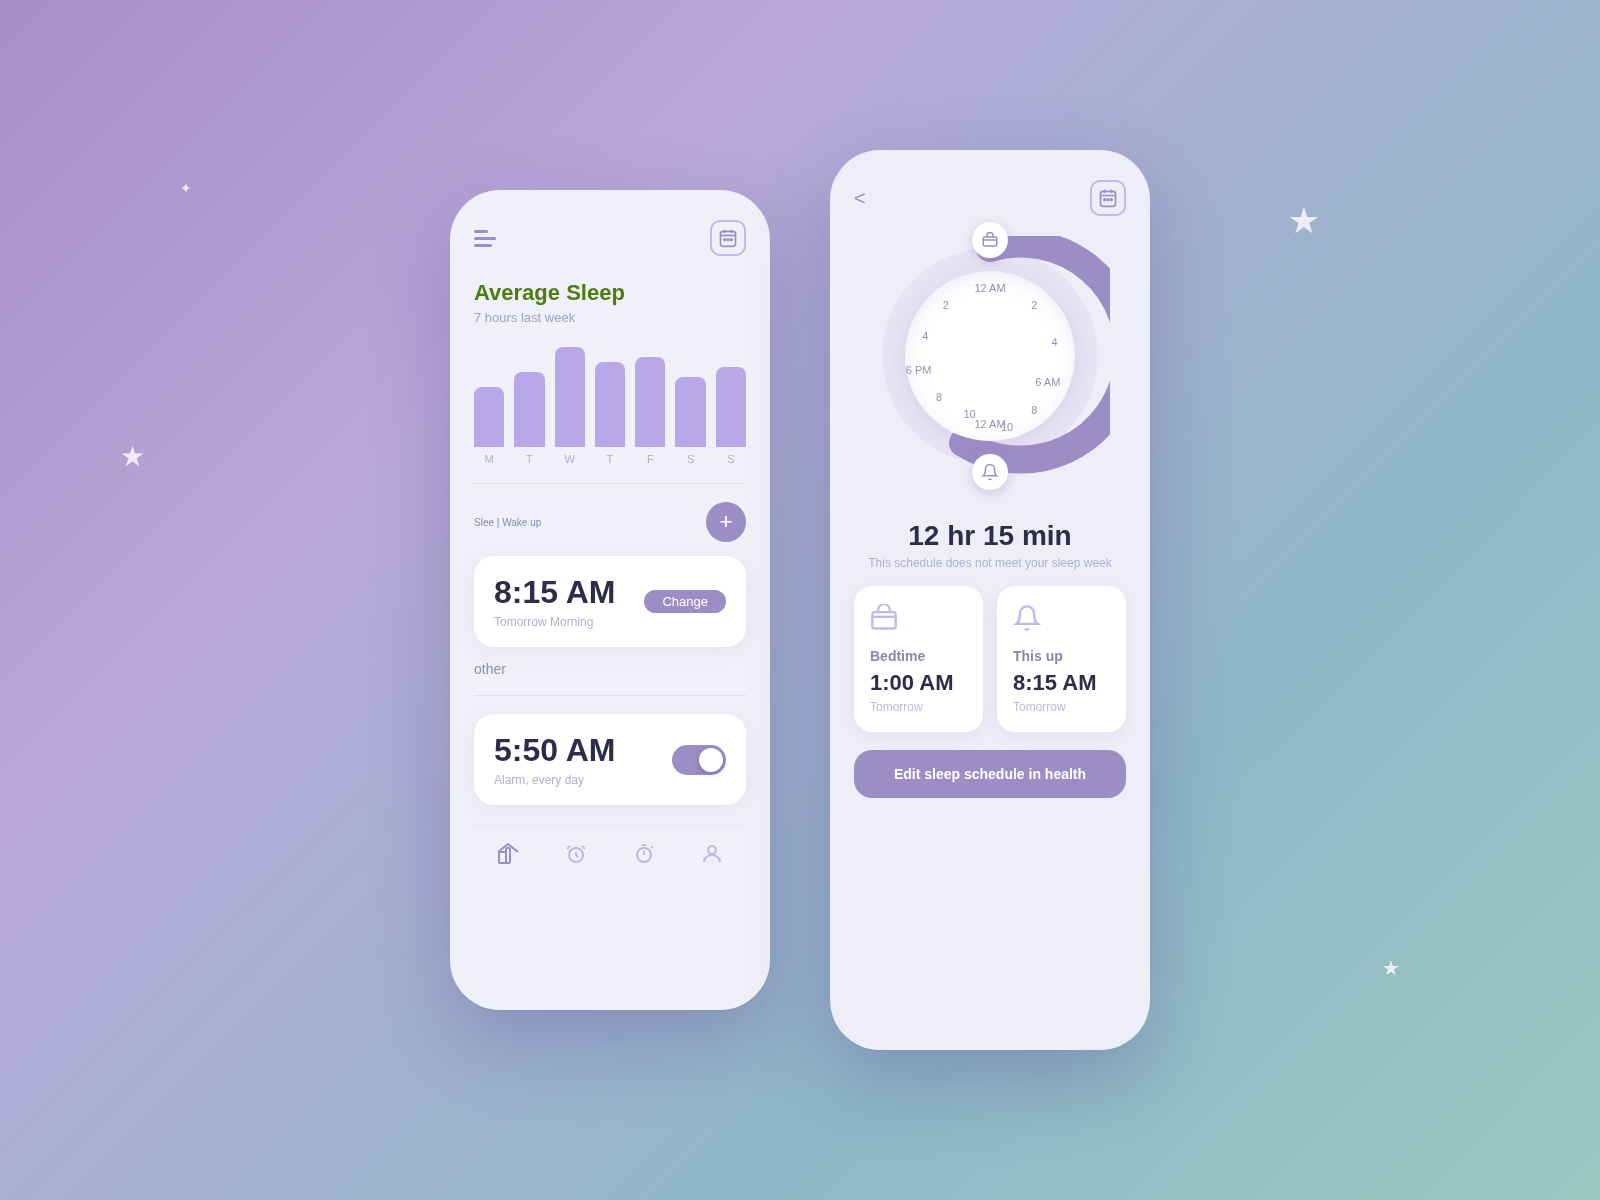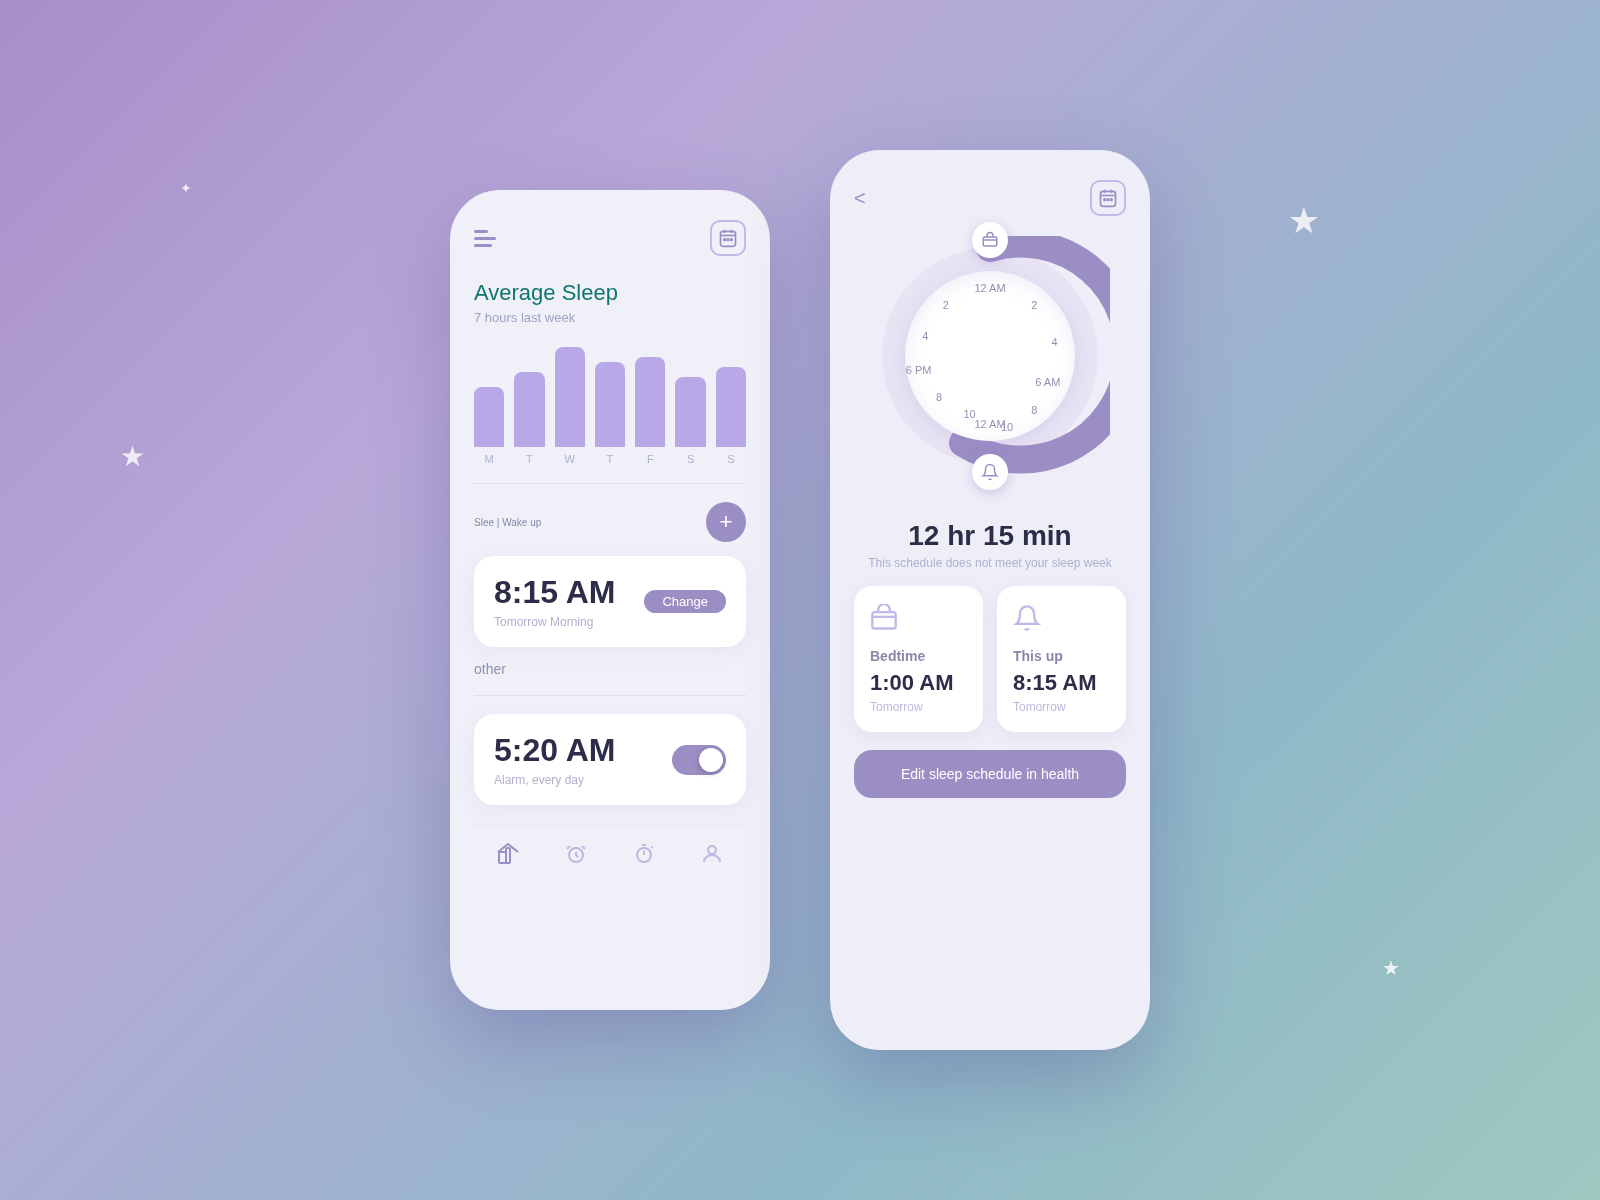--- a/index.html
+++ b/index.html
@@ -81,22 +81,22 @@
       border-radius: 10px;
       display: flex;
       align-items: center;
       justify-content: center;
       color: #9b8ec4;
       font-size: 18px;
     }
 
     .avg-sleep-title {
       font-size: 22px;
-      font-weight: 400;
-      color: #0f766e;
+      font-weight: 700;
+      color: #4d7c0f;
       margin-bottom: 4px;
     }
 
     .avg-sleep-sub {
       font-size: 13px;
       color: #a0a0c0;
       margin-bottom: 20px;
     }
 
     
@@ -370,21 +370,21 @@
 
     .edit-btn {
       width: 100%;
       background: #9b8ec4;
       color: white;
       border: none;
       border-radius: 18px;
       padding: 16px;
       font-size: 14px;
       cursor: pointer;
-      font-weight: 400;
+      font-weight: 700;
     }
   </style>
 </head>
 <body>
 
 <span class="star star-1">✦</span>
 <span class="star star-2">★</span>
 <span class="star star-3">★</span>
 <span class="star star-4">★</span>
 
@@ -458,21 +458,21 @@
         <div class="alarm-label">Tomorrow Morning</div>
       </div>
       <button class="change-btn">Change</button>
     </div>
 
     <div class="other-label">other</div>
     <div class="divider"></div>
 
     <div class="alarm-card">
       <div>
-        <div class="alarm-time">5:20 AM</div>
+        <div class="alarm-time">5:50 AM</div>
         <div class="alarm-label">Alarm, every day</div>
       </div>
       <div class="toggle"></div>
     </div>
 
     <div class="bottom-nav">
       <div class="nav-icon active">
         <svg width="24" height="24" viewBox="0 0 24 24" fill="none" stroke="#9b8ec4" stroke-width="2">
           <rect x="3" y="10" width="7" height="11" rx="1"></rect>
           <rect x="10" y="6" width="4" height="15" rx="1"></rect>

